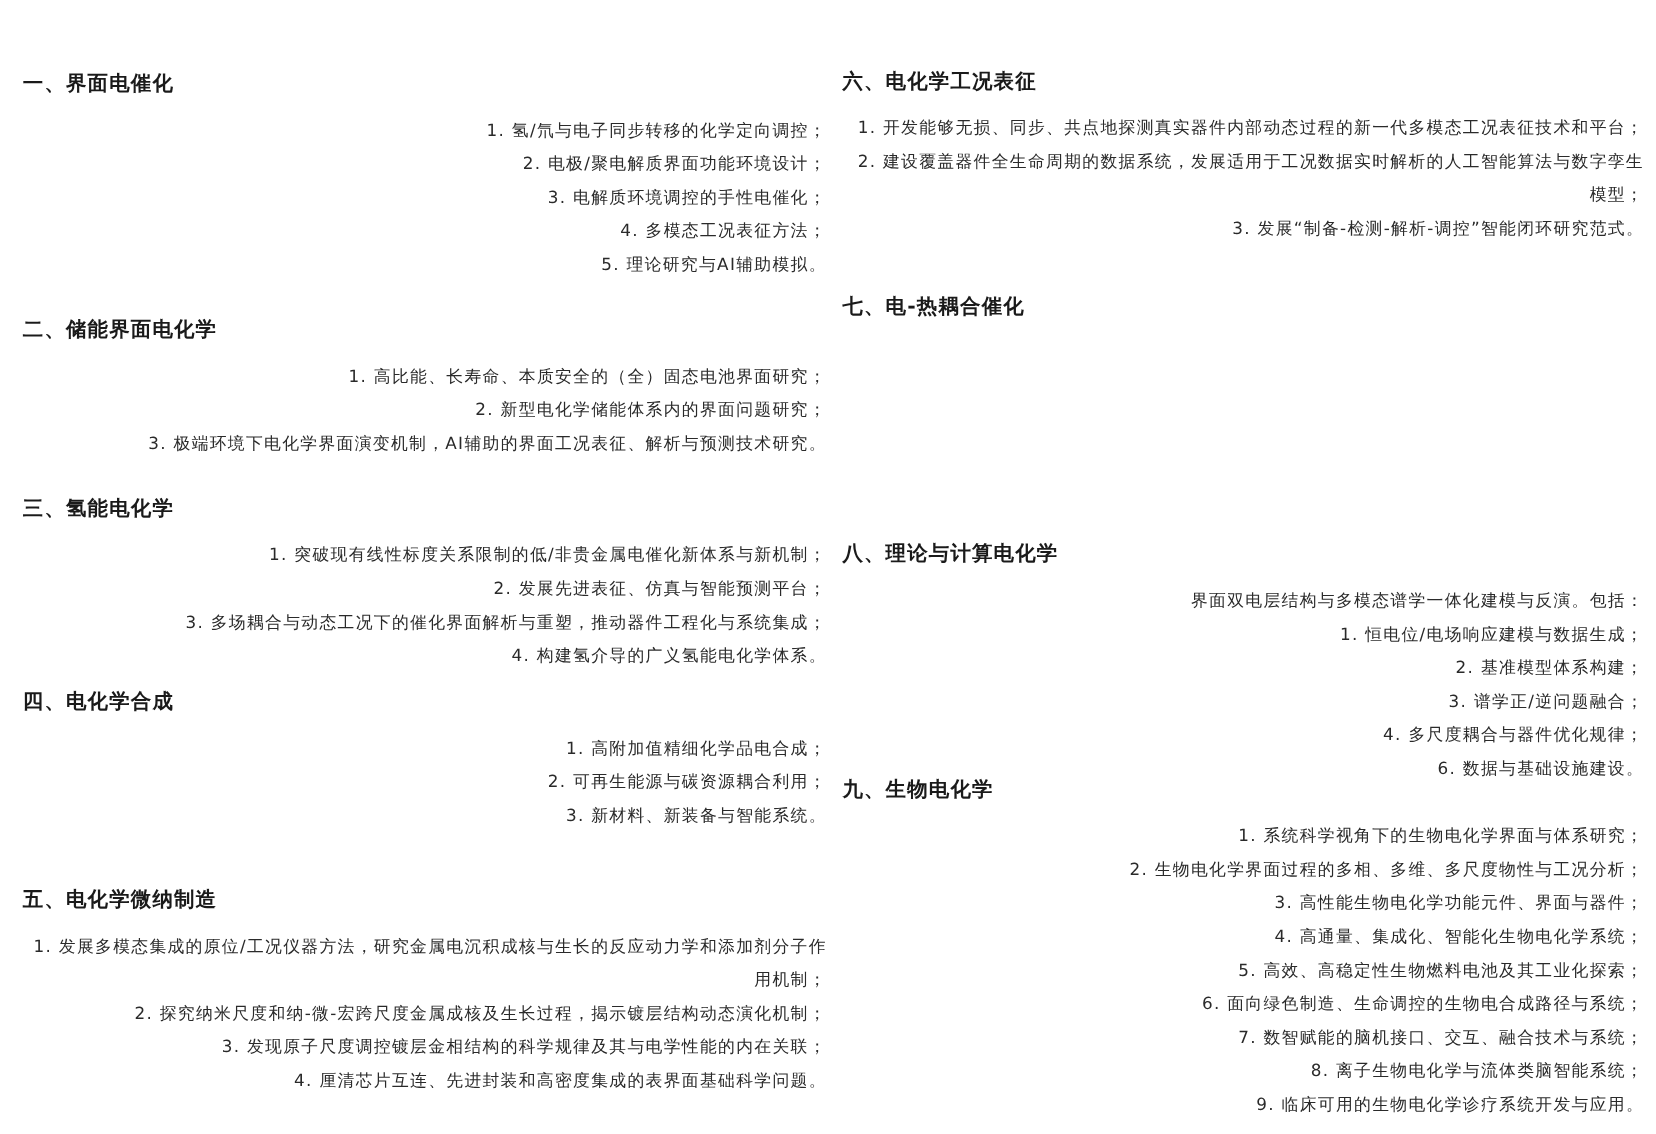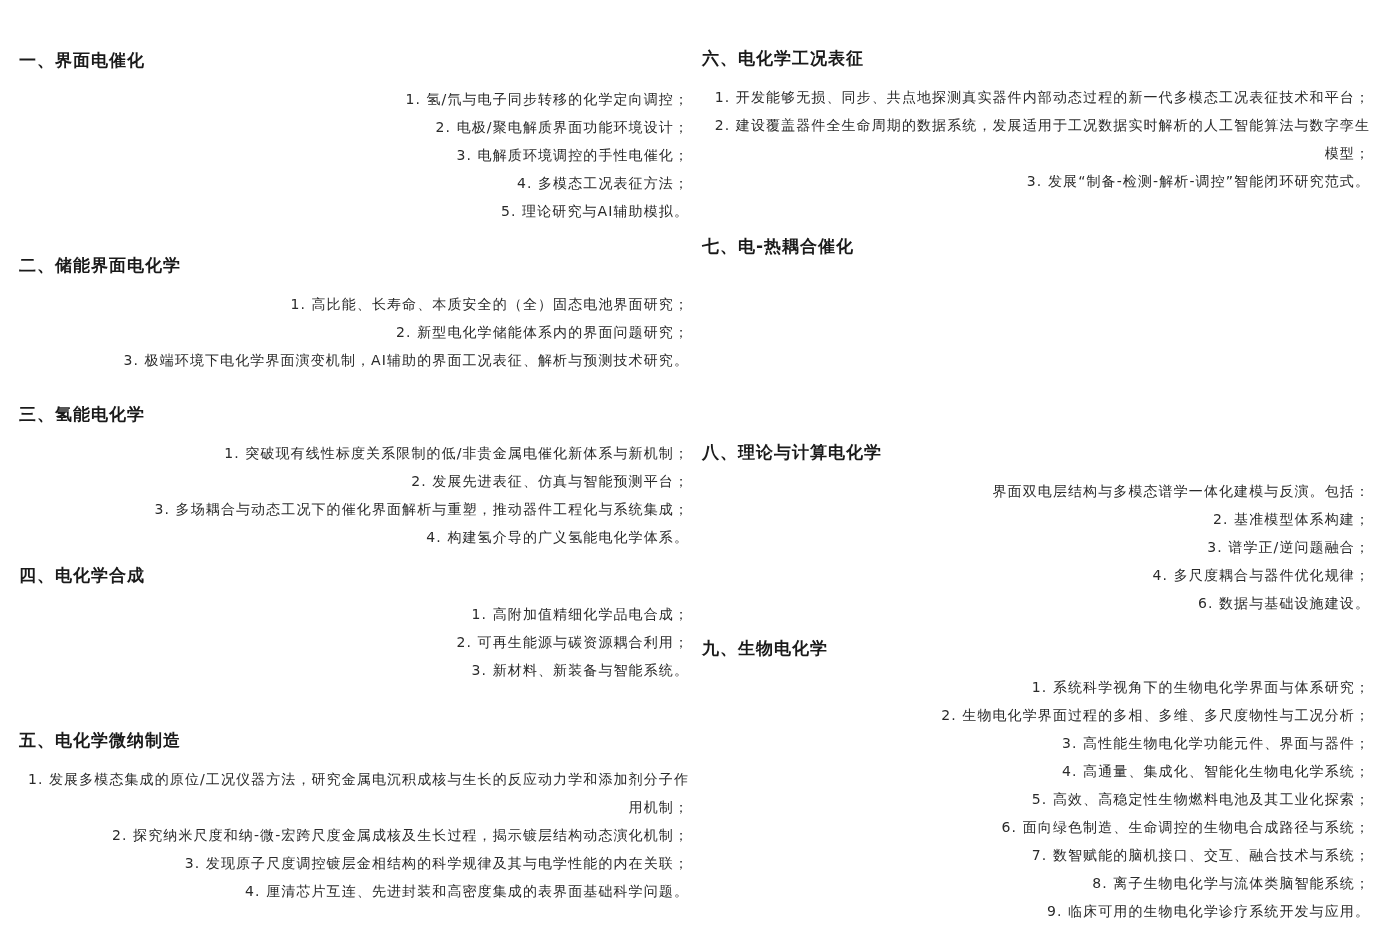--- a/index.html
+++ b/index.html
@@ -1,21 +1,21 @@
 <!DOCTYPE html>
 <html><head>
 <meta charset="utf-8">
 <style>
   html, body { margin: 0; padding: 0; background: #ffffff; }
   body { width: 1380px; height: 945px; overflow: hidden; position: relative;
          font-family: "DejaVu Sans", "Liberation Sans", sans-serif; color: #222222; }
   .col { position: absolute; top: 0; }
   .col-left { left: 19px; width: 670px; }
   .col-right { left: 702px; width: 668px; }
-  .section { position: absolute; left: 0; right: 0; }
+  .section { position: absolute; left: 0; right: 0; margin-top: 10px; }
   .sec-title { font-size: 17px; font-weight: bold; letter-spacing: 1px; color: #1a1a1a; margin: 0; height: 24px; line-height: 24px; }
   .sec-body { margin-top: 13px; text-align: right; }
   .line { font-size: 14px; line-height: 28px; letter-spacing: 1.1px; color: #2a2a2a; margin: 0; white-space: normal; }
 </style>
 </head>
 <body>
 
 <div class="col col-left">
 
   <div class="section" style="top:48px">
@@ -80,20 +80,21 @@
   </div>
 
   <div class="section" style="top:234px">
     <h2 class="sec-title">七、电-热耦合催化</h2>
   </div>
 
   <div class="section" style="top:440px">
     <h2 class="sec-title">八、理论与计算电化学</h2>
     <div class="sec-body">
       <p class="line">界面双电层结构与多模态谱学一体化建模与反演。包括：</p>
+      <p class="line">1. 恒电位/电场响应建模与数据生成；</p>
       <p class="line">2. 基准模型体系构建；</p>
       <p class="line">3. 谱学正/逆问题融合；</p>
       <p class="line">4. 多尺度耦合与器件优化规律；</p>
       <p class="line">6. 数据与基础设施建设。</p>
     </div>
   </div>
 
   <div class="section" style="top:636px">
     <h2 class="sec-title">九、生物电化学</h2>
     <div class="sec-body">

